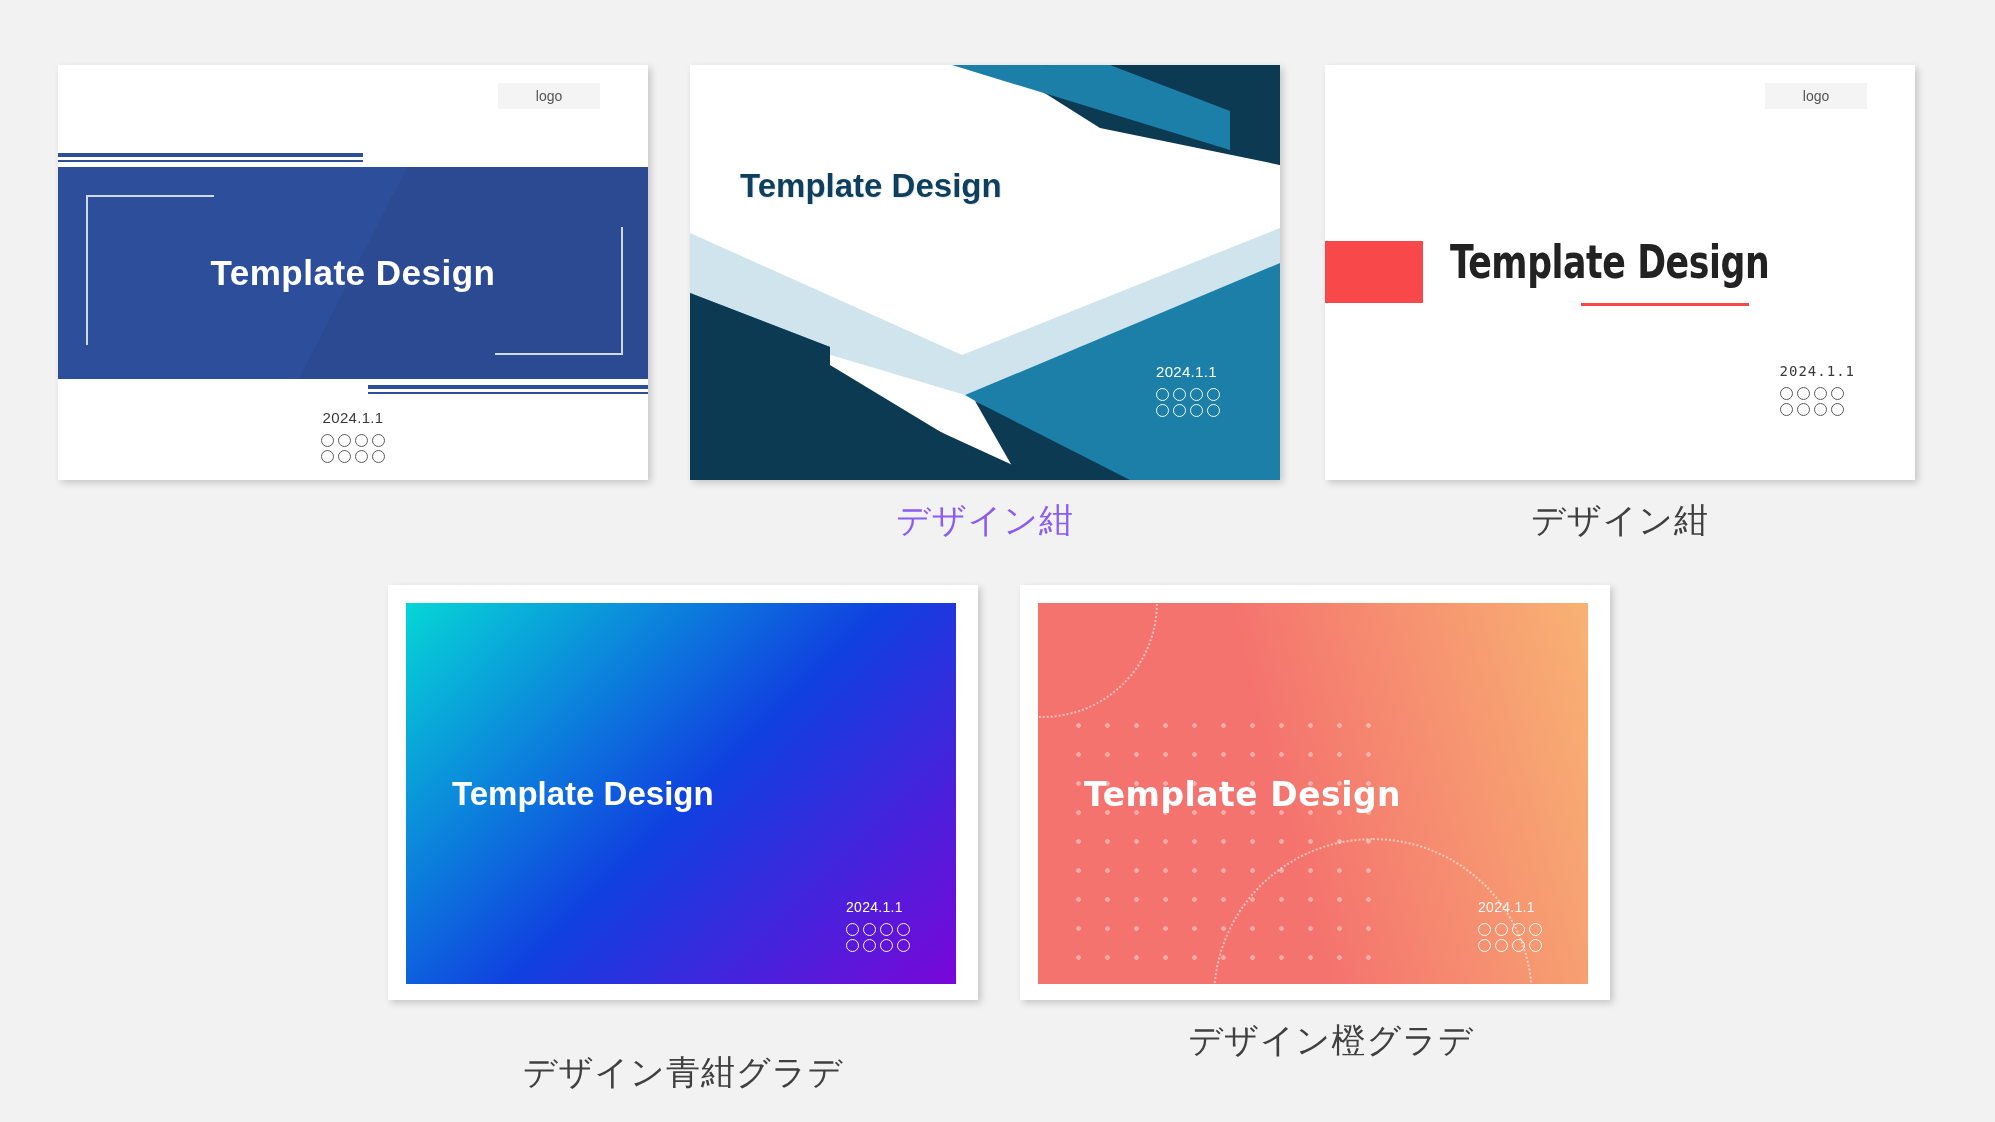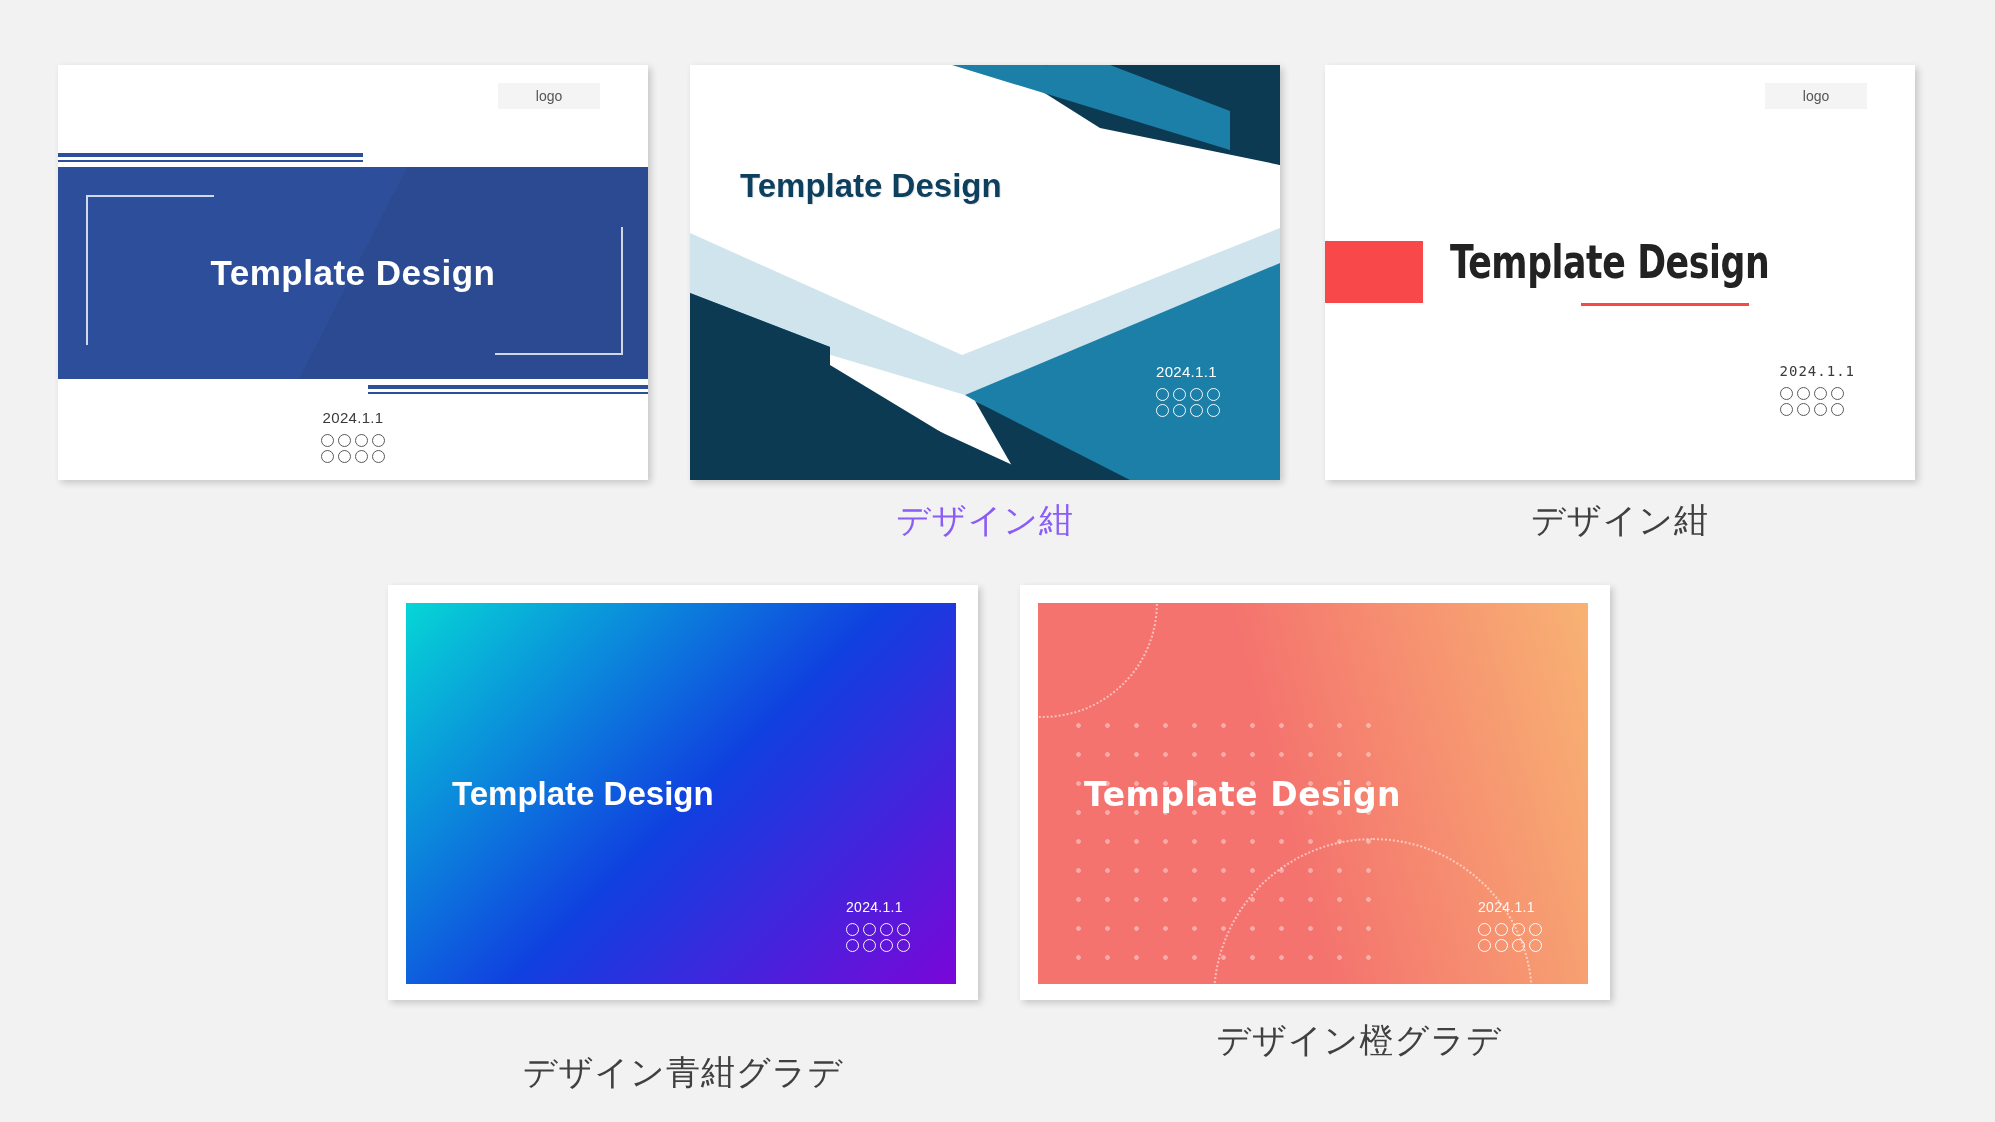--- a/index.html
+++ b/index.html
@@ -201,21 +201,21 @@
     position: absolute; left: 175px; top: 235px; width: 320px; height: 320px;
     border-radius: 50%;
     border: 2.5px dotted rgba(255,255,255,0.55);
     z-index: 2;
   }
 
   .lbl-1 { left: 58px;   top: 498px; width: 590px; }
   .lbl-2 { left: 690px;  top: 498px; width: 590px; }
   .lbl-3 { left: 1325px; top: 498px; width: 590px; }
   .lbl-4 { left: 388px;  top: 1018px; width: 590px; }
-  .lbl-5 { left: 1064px; top: 1018px; width: 590px; }
+  .lbl-5 { left: 1036px; top: 1018px; width: 590px; }
 </style>
 </head>
 <body style="background: rgb(242, 242, 242);">
 
 <div class="gallery">
 
   <div class="card" id="card-blue" style="background: rgb(255, 255, 255);">
     <div class="c1-logo">
       <span>logo</span>
     </div>

